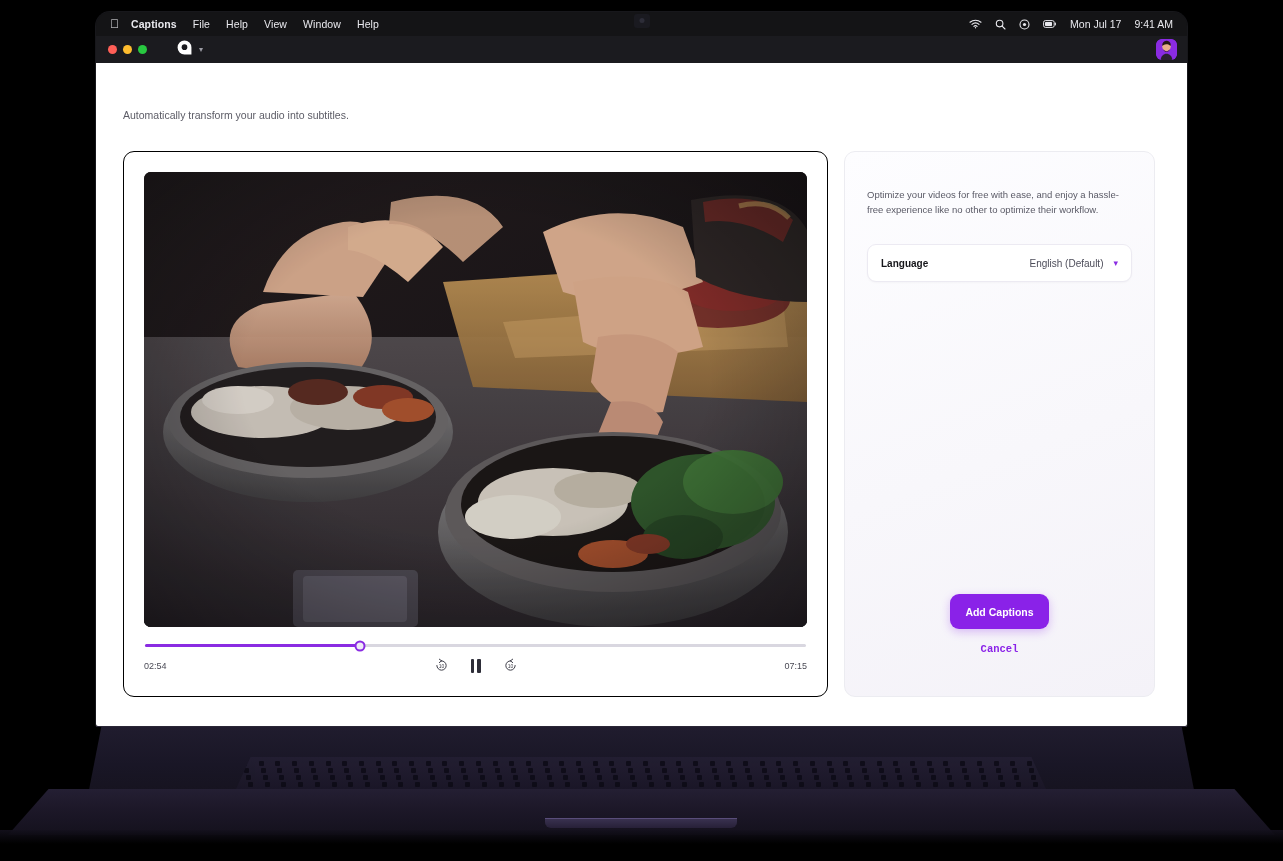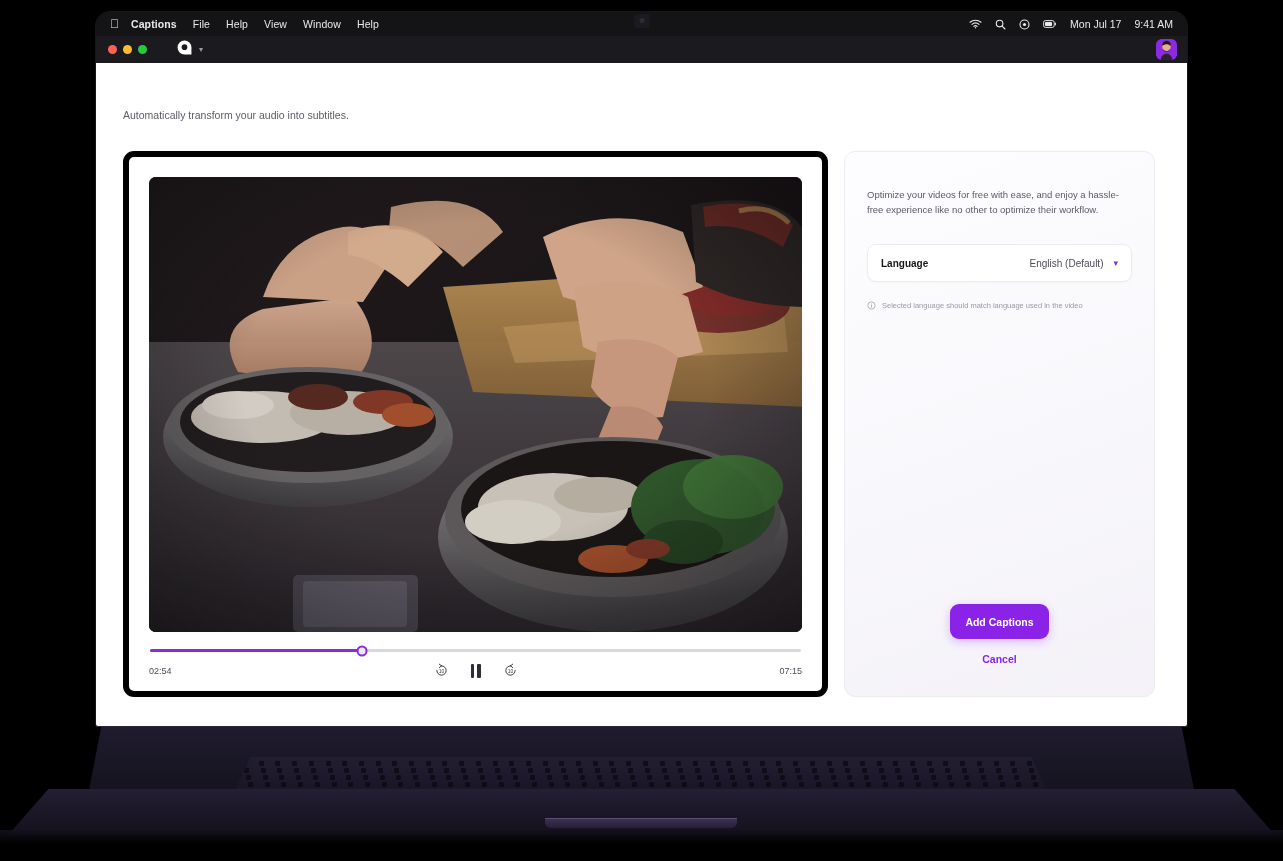--- a/index.html
+++ b/index.html
@@ -83,21 +83,21 @@
     font-size: 23px; font-weight: bold; color: #16161a;
     letter-spacing: -.3px;
   }
   .page-sub { margin-top: 12px; font-size: 10.5px; color: #5c5c66; }
 
   
   .cards { display: flex; gap: 16px; margin-top: 30px; }
   .card-video {
     width: 705px; height: 546px;
     background: #fff;
-    border: 6px solid #000000;
+    border: 1px solid #000000;
     border-radius: 11px;
     padding: 20px;
   }
   .video-frame {
     width: 100%; height: 455px;
     border-radius: 7px; overflow: hidden;
     position: relative;
     background: #100e0d;
   }
   .video-frame svg { display:block; width:100%; height:100%; }
@@ -156,24 +156,24 @@
   .btn-primary {
     align-self: center; width: 99px; height: 35px;
     background: #8a22e8; color: #fff;
     border: none; border-radius: 9px;
     font-family: "Liberation Sans", sans-serif;
     font-size: 10.5px; font-weight: bold;
     cursor: pointer;
     box-shadow: 0 3px 10px rgba(138,34,232,.28);
   }
   .btn-link {
-    align-self: center; margin-top: 14px; margin-bottom: 8px;
+    align-self: center; margin-top: 14px; margin-bottom: 18px;
     background: none; border: none; cursor: pointer;
     color: #8a22e8; font-size: 10.5px; font-weight: bold;
-    font-family: Liberation Sans, sans-serif;
+    font-family: Liberation Mono, monospace;
   }
 
   
   .base-hinge {
     position: absolute; left: 96px; top: 726px;
     width: 1091px; height: 1px; background: #2a2636;
   }
   .base-lid {
     position: absolute; left: 88px; top: 727px;
     width: 1107px; height: 68px;
@@ -413,30 +413,20 @@
 
         <div class="card-options">
           <div class="opt-desc">Optimize your videos for free with ease, and enjoy a hassle-free experience like no other to optimize their workflow.</div>
 
           <div class="lang-row">
             <span class="lang-label">Language</span>
             <span class="lang-value">English (Default)</span>
             <span class="lang-chev">▾</span>
           </div>
 
-          <div class="hint-row">
-            <span>
-              <svg width="9" height="9" viewBox="0 0 10 10" fill="none" stroke="#a5a5b0" stroke-width=".9">
-                <circle cx="5" cy="5" r="4"></circle>
-                <path d="M5 4.3v2.6" stroke-linecap="round"></path>
-                <circle cx="5" cy="2.9" r=".45" fill="#a5a5b0" stroke="none"></circle>
-              </svg>
-            </span>
-            <span class="hint-text">Selected language should match language used in the video</span>
-          </div>
 
           <div class="opt-spacer"></div>
 
           <button class="btn-primary">Add Captions</button>
           <button class="btn-link">Cancel</button>
         </div>
 
       </div>
     </div>
   </div>

